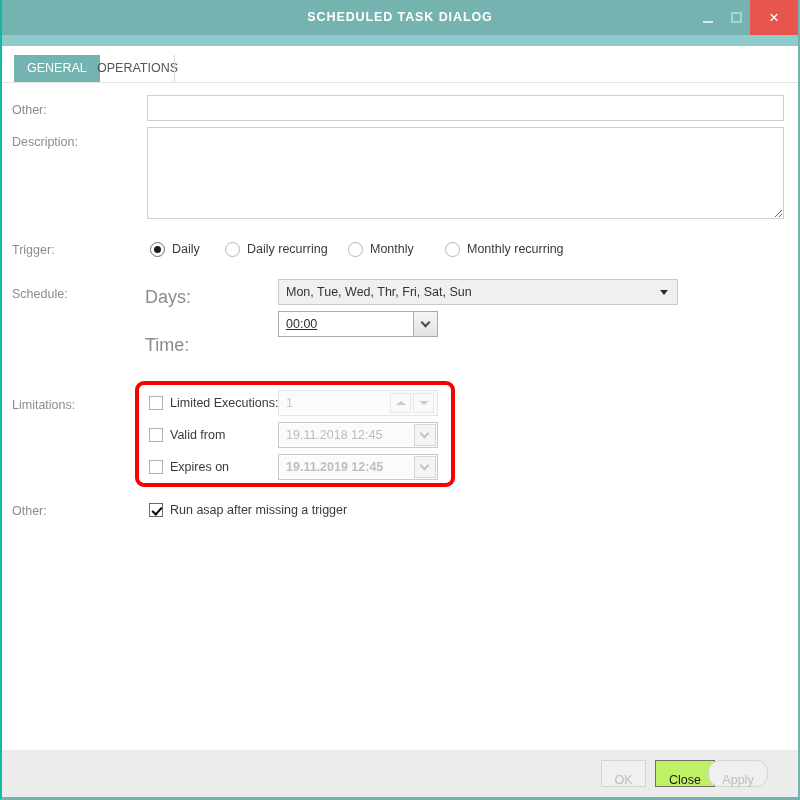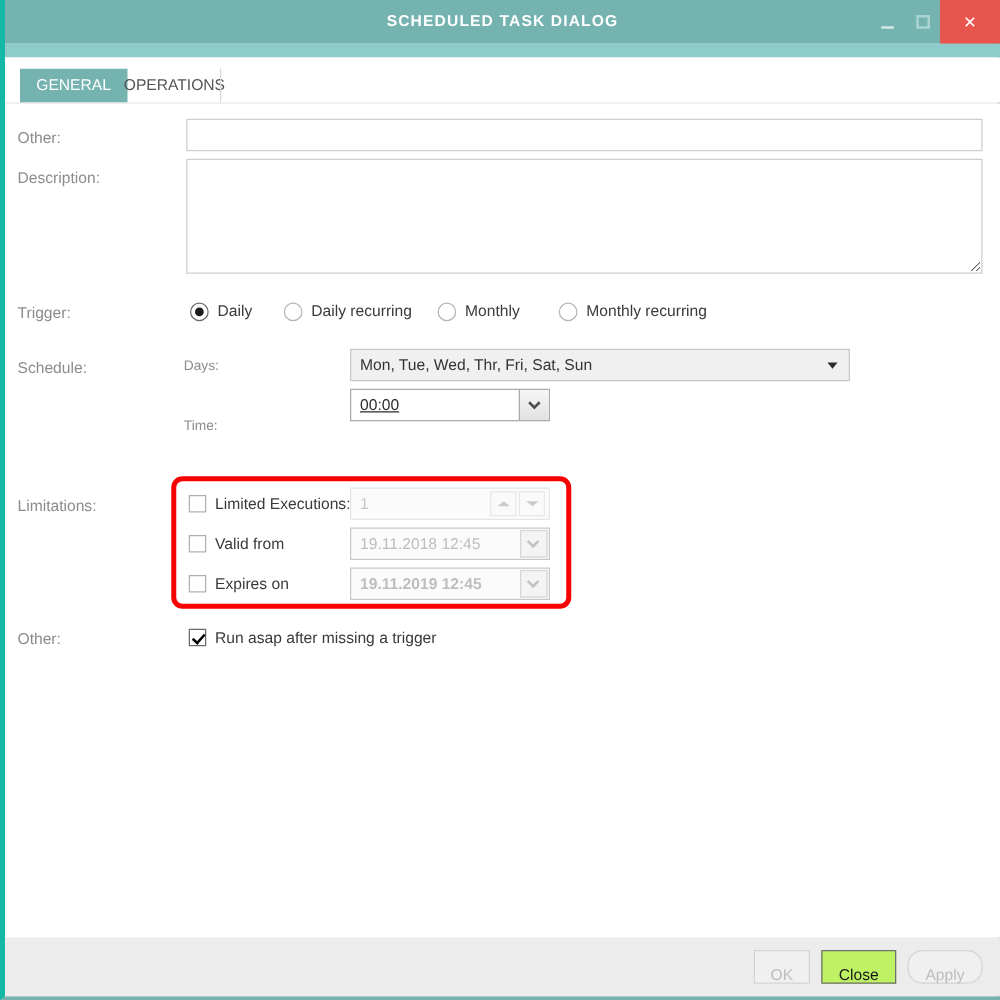--- a/index.html
+++ b/index.html
@@ -8,21 +8,21 @@
     width: 800px; height: 800px;
     font-family: "Liberation Sans", sans-serif;
     background: #ffffff;
     overflow: hidden;
   }
 
   #window {
     position: relative;
     width: 800px; height: 800px;
     background: #ffffff;
-    border-left: 4px solid #14b8a6;
+    border-left: 2px solid #14b8a6;
     border-right: 2px solid #74b3b0;
     border-bottom: 3px solid #74b3b0;
   }
 
   
   #titlebar {
     position: absolute; left: 0; top: 0;
     width: 796px; height: 35px;
     background: #74b3b0;
   }
@@ -111,21 +111,21 @@
   }
 
   .sec-label {
     position: absolute;
     font-size: 12.5px;
     color: #8c8c8c;
     white-space: nowrap;
   }
   .sub-label {
     position: absolute;
-    font-size: 11px;
+    font-size: 18px;
     color: #8c8c8c;
     white-space: nowrap;
   }
 
   .txtbox {
     position: absolute;
     background: #ffffff;
     border: 1px solid #cfcfcf;
     font-size: 12.5px;
     color: #333333;
@@ -341,21 +341,21 @@
     font-family: "Liberation Sans", sans-serif;
     padding: 12px;
   }
   .foot-btn.enabled {
     background: #bef264;
     border: 1px solid #6f6f6f;
     color: #1a1a1a;
   }
   #btn-ok { right: 152px; width: 45px; }
   #btn-cancel { right: 83px; width: 60px; }
-  #btn-apply { right: 14px; width: 60px; border-radius: 12px; }
+  #btn-apply { right: 30px; width: 60px; border-radius: 12px; }
 </style>
 </head>
 <body>
 
 <div id="window">
 
   <div id="titlebar">
     <div id="title-text">SCHEDULED TASK DIALOG</div>
     <button class="win-btn" id="btn-min">
       <span class="glyph-min"></span>

